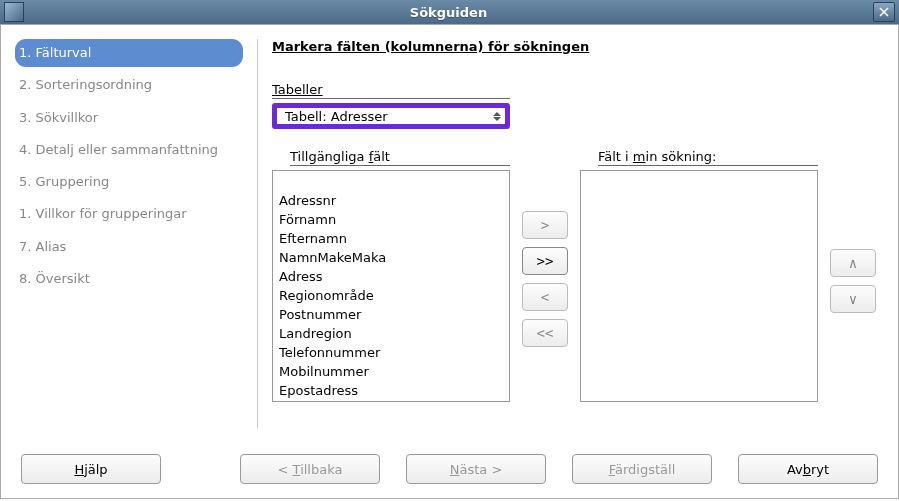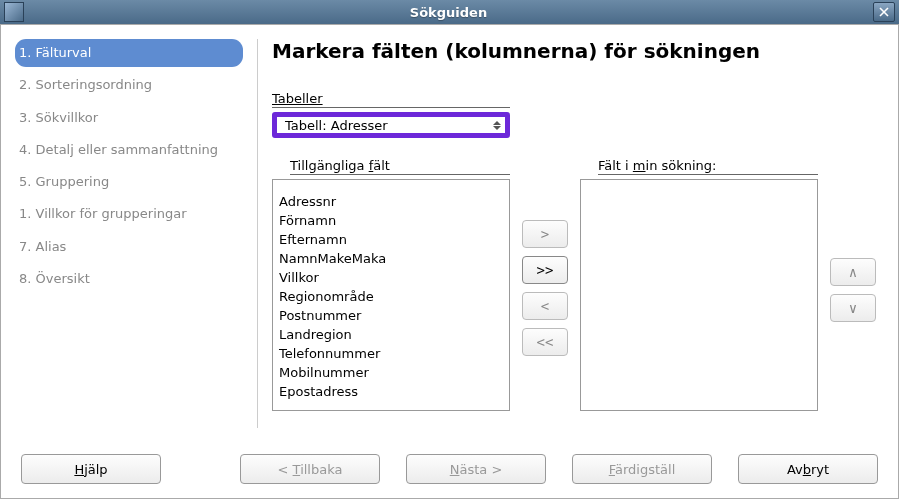--- a/index.html
+++ b/index.html
@@ -101,23 +101,24 @@
     margin: 0 14px 14px 14px;
   }
 
   
   .content {
     flex: 1;
     display: flex;
     flex-direction: column;
   }
   .content-heading {
-    font-size: 20px;
+    font-size: 13px;
     font-weight: bold;
     margin-bottom: 28px;
+    text-decoration: underline;
   }
   .lbl {
     font-size: 13px;
   }
   .lbl u { text-decoration: underline; }
 
   .table-section { margin-bottom: 20px; }
   .table-label {
     display: block;
     border-bottom: 1px solid #666;
@@ -161,21 +162,21 @@
     padding-bottom: 1px;
     margin-bottom: 4px;
     margin-left: 18px;
   }
   .listbox {
     width: 238px;
     height: 232px;
     border: 1px solid #999;
     background: #fff;
     box-sizing: border-box;
-    padding: 12px 6px;
+    padding: 20px 6px;
     overflow: hidden;
     line-height: 19px;
   }
   .move-col {
     display: flex;
     flex-direction: column;
     gap: 8px;
     padding: 62px 12px 0 12px;
   }
   .arrow-btn {
@@ -282,21 +283,21 @@
       <div class="lists-row">
         <div class="list-col">
           <div class="list-label-row lbl">
             <span>Tillgängliga </span><u>f</u><span>ält</span>
           </div>
           <div class="listbox" id="available-list">
               <div>Adressnr</div>
               <div>Förnamn</div>
               <div>Efternamn</div>
               <div>NamnMakeMaka</div>
-              <div>Villkor</div>
+              <div>Adress</div>
               <div>Regionområde</div>
               <div>Postnummer</div>
               <div>Landregion</div>
               <div>Telefonnummer</div>
               <div>Mobilnummer</div>
               <div>Epostadress</div>
             </div>
         </div>
 
         <div class="move-col">

